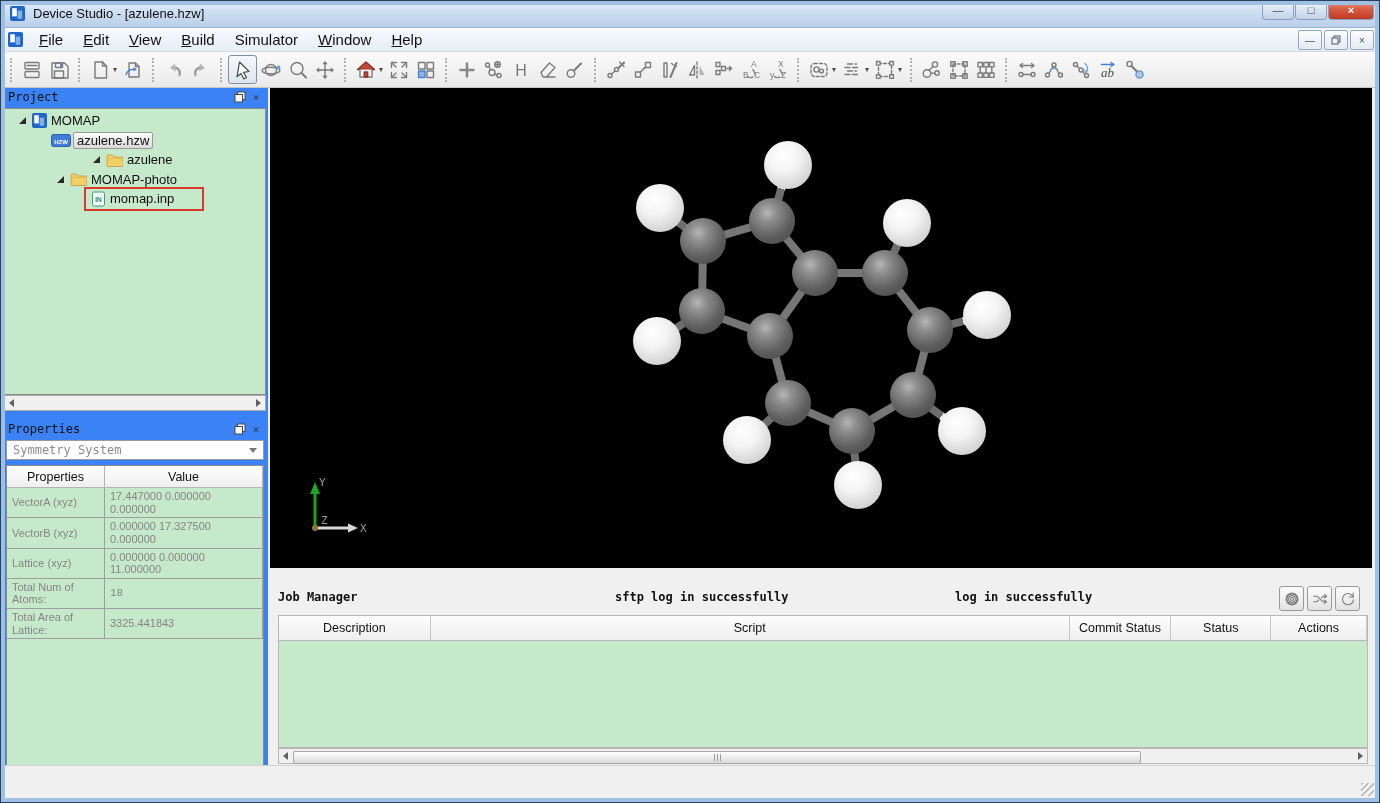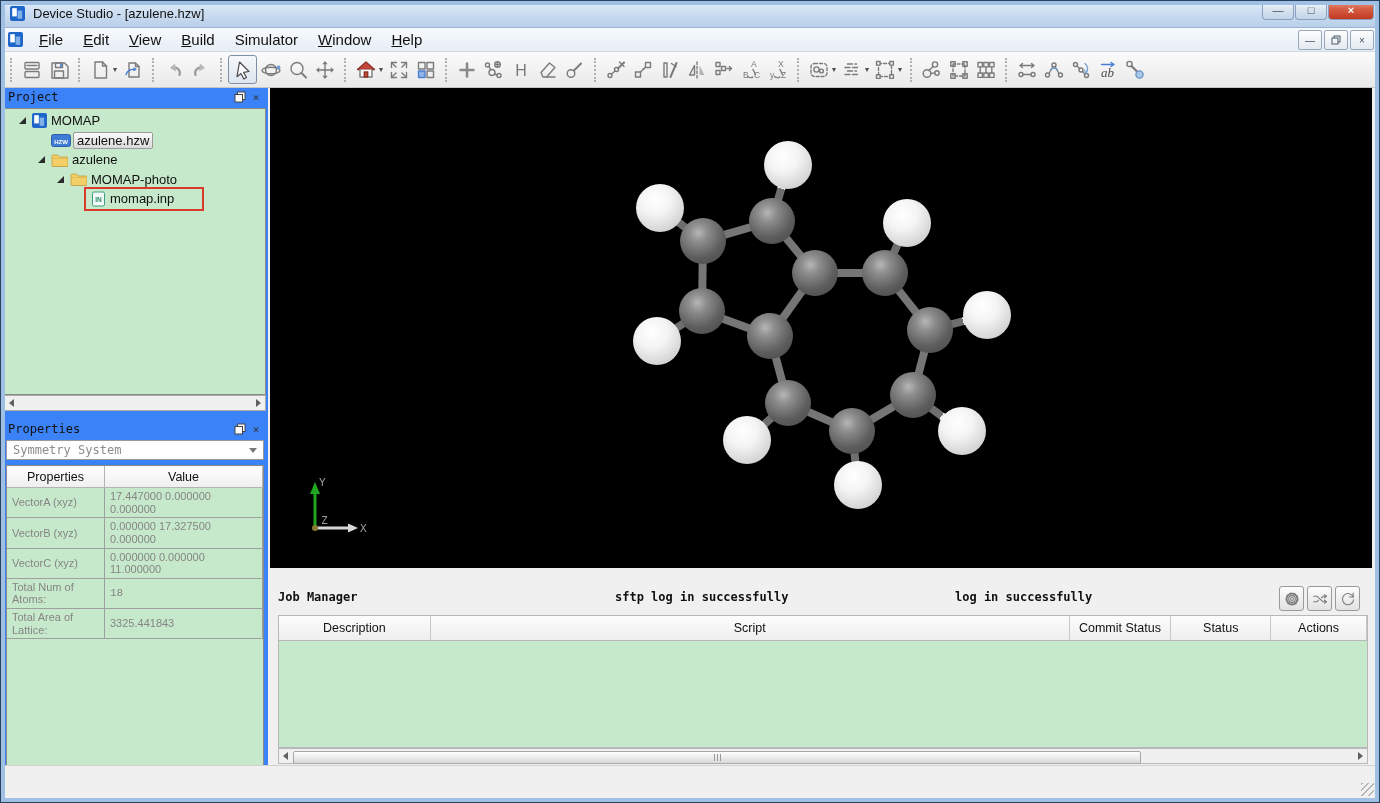--- a/index.html
+++ b/index.html
@@ -467,21 +467,21 @@
         <span class="titem">
           <span style="display: flex;">
             <svg width="20" height="15" viewBox="0 0 20 15">
               <rect x=".5" y="1.5" width="19" height="12" rx="2" fill="#3f7cd6" stroke="#2d5ea8"></rect>
               <text x="10" y="10.5" font-size="6" fill="#fff" text-anchor="middle" font-family="Liberation Sans,sans-serif" font-weight="bold">HZW</text>
             </svg>
           </span>
           <span class="tlabel sel">azulene.hzw</span>
         </span>
       </div>
-      <div class="trow" style="padding-left: 29px;">
+      <div class="trow" style="padding-left: 44px; margin-left: 40px;">
         <span class="branch exp"></span>
         <span class="titem">
           <span style="display: flex;">
             <svg width="17" height="14" viewBox="0 0 17 14">
               <path d="M1 3c0-.6.4-1 1-1h4.5l1.8 2H16c.6 0 1 .4 1 1v7.5c0 .6-.4 1-1 1H2c-.6 0-1-.4-1-1z" fill="#f3cf68" stroke="#bf9a3a" stroke-width=".8"></path>
               <path d="M1 5.5h16" stroke="#dcb94f" stroke-width=".8"></path>
             </svg>
           </span>
           <span class="tlabel">azulene</span>
         </span>
@@ -539,21 +539,21 @@
     <div>
         <div class="prow">
           <div class="pcell" style="width: 98px;">VectorA (xyz)</div>
           <div class="pcell" style="width: 158px;">17.447000 0.000000 0.000000</div>
         </div>
         <div class="prow">
           <div class="pcell" style="width: 98px;">VectorB (xyz)</div>
           <div class="pcell" style="width: 158px;">0.000000 17.327500 0.000000</div>
         </div>
         <div class="prow">
-          <div class="pcell" style="width: 98px;">VectorC (xyz)</div>
+          <div class="pcell" style="width: 98px;">Lattice (xyz)</div>
           <div class="pcell" style="width: 158px;">0.000000 0.000000 11.000000</div>
         </div>
         <div class="prow">
           <div class="pcell" style="width: 98px;">Total Num of Atoms:</div>
           <div class="pcell" style="width: 158px; font-family: Liberation Mono, monospace;">18</div>
         </div>
         <div class="prow">
           <div class="pcell" style="width: 98px;">Total Area of Lattice:</div>
           <div class="pcell" style="width: 158px;">3325.441843</div>
         </div>

